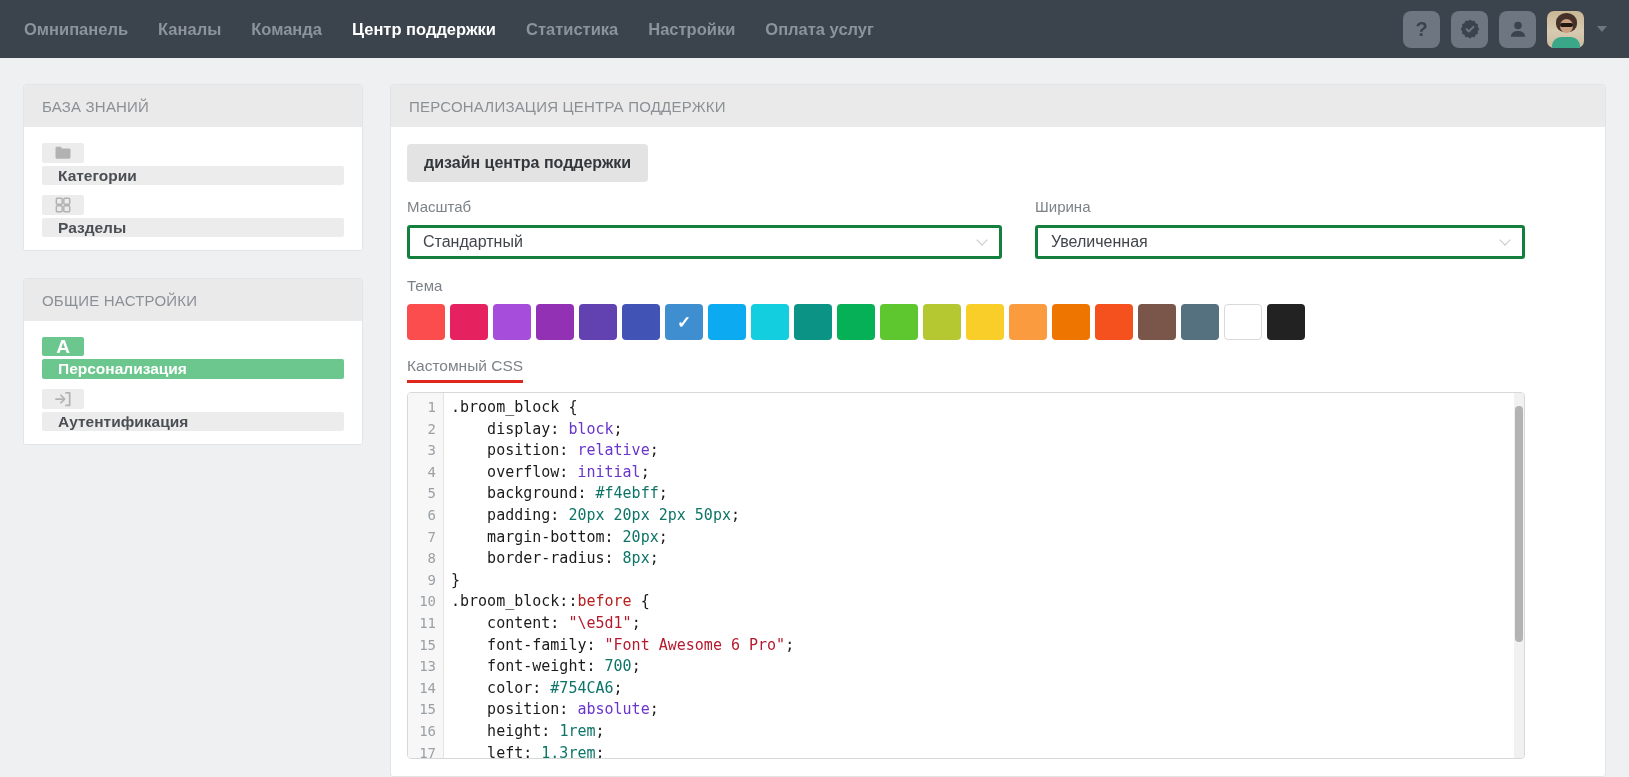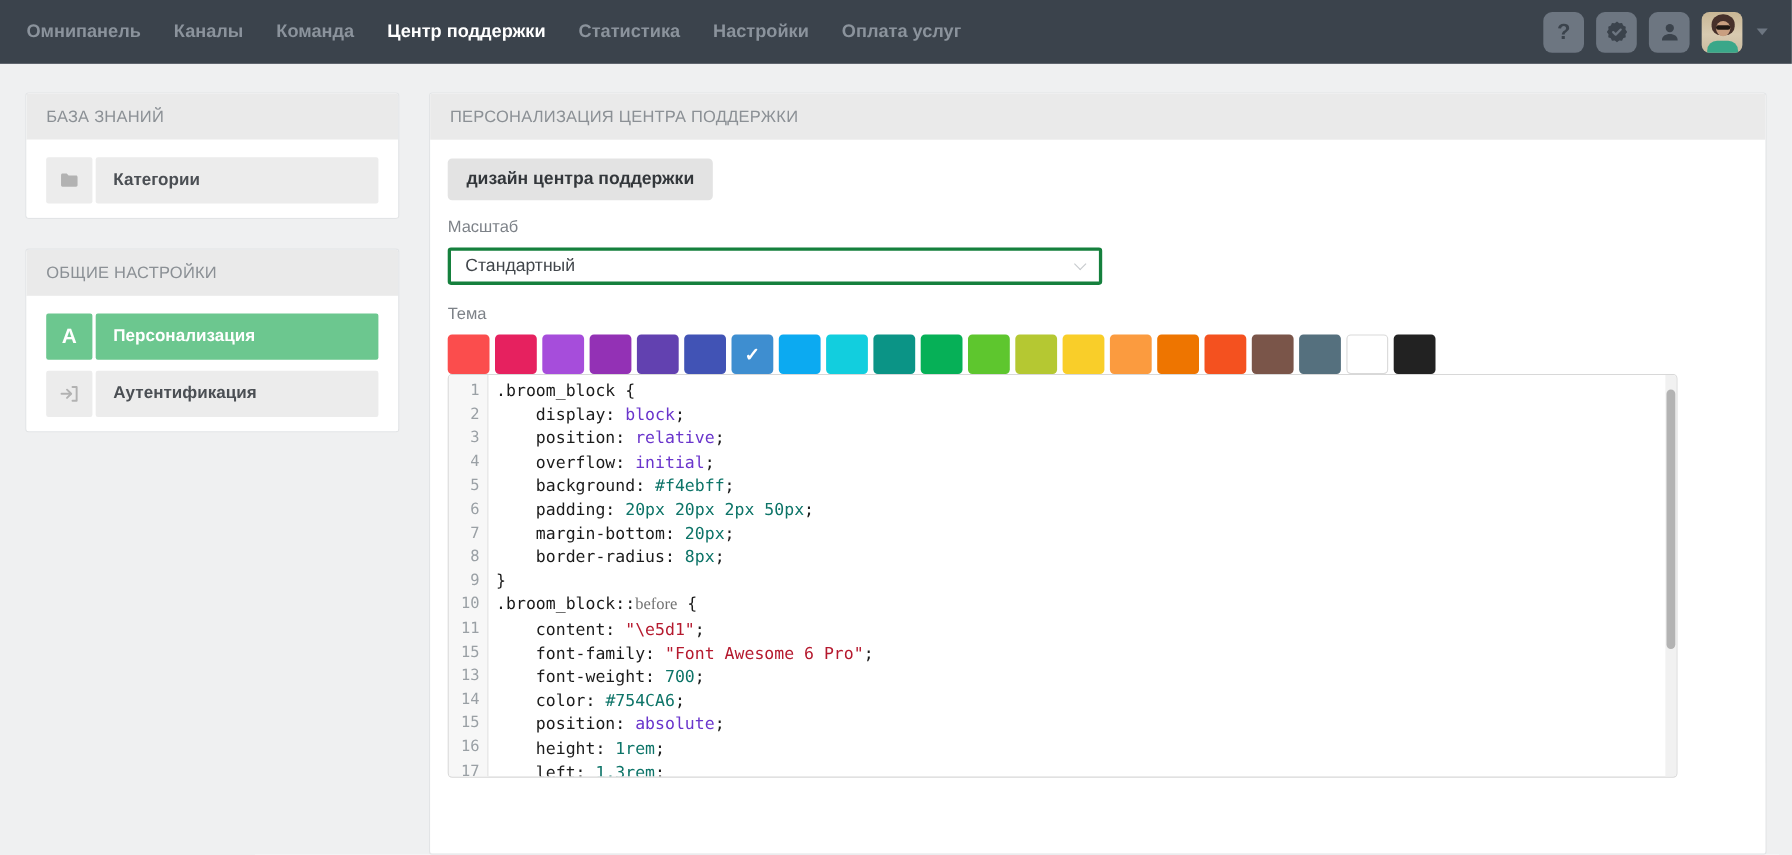--- a/index.html
+++ b/index.html
@@ -28,21 +28,21 @@
   .caret-down { width:0; height:0; border-left:5px solid transparent; border-right:5px solid transparent;
                 border-top:6px solid #6d7681; margin-left:2px; cursor:pointer; }
   
   .content { display:flex; padding:26px 23px 0; gap:27px; height:719px; }
   .sidebar { width:340px; flex:none; }
   .panel { background:#fff; border:1px solid #e2e4e6; border-radius:3px; overflow:hidden; }
   .section { margin-bottom:27px; }
   .strip { background:#eaeaea; height:42px; display:flex; align-items:center; padding:0 18px;
            color:#8b9095; font-size:15px; letter-spacing:.2px; }
   .section-body { padding:16px 18px 13px; background:#fff; }
-  .side-item { display:flex; gap:3px; height:42px; margin-bottom:10px; cursor:pointer; }
+  .side-item { display:flex; gap:3px; height:42px; margin-bottom:10px; cursor:pointer;flex-direction:column; }
   .side-item:last-child { margin-bottom:0; }
   .side-icon { width:42px; flex:none; background:#ececec; border-radius:2px;
                display:flex; align-items:center; justify-content:center; }
   .side-label { flex:1; background:#ececec; border-radius:2px; display:flex; align-items:center;
                 padding:0 16px; font-weight:700; font-size:15.5px; color:#4b4f54; }
   .side-item.active .side-icon, .side-item.active .side-label { background:#6cc78f; color:#fff; }
   .letterA { font-size:19px; font-weight:700; color:#fff; line-height:1; }
   
   .main-panel { flex:1; display:flex; flex-direction:column; }
   .panel-body { padding:17px 80px 0 16px; flex:1; }
@@ -70,21 +70,21 @@
   .editor { position:relative; border:1px solid #d8d8d8; border-radius:4px; height:367px;
             overflow:hidden; display:flex; background:#fff; }
   .gutter { width:36px; flex:none; background:#f7f7f7; border-right:1px solid #e3e3e3; padding-top:4px; }
   .gutter .ln { display:block; height:21.6px; line-height:21.6px; text-align:right; padding-right:7px;
                 color:#9aa0a5; font-family:"DejaVu Sans Mono", monospace; font-size:14px; }
   .code { flex:1; padding:4px 0 0 7px; font-family:"DejaVu Sans Mono", monospace; font-size:15px;
           line-height:21.6px; color:#1b1b1b; white-space:pre; overflow:hidden; cursor:text; }
   .code .kw { color:#6a35cc; }
   .code .num { color:#0d7468; }
   .code .str { color:#b5192e; }
-  .code .pseudo { color:#737373;font-family:Liberation Serif, serif; }
+  .code .pseudo { color:#b91c1c; }
   .scrollbar { position:absolute; right:0; top:0; bottom:0; width:10px; background:#f1f1f1;
                border-radius:0 3px 3px 0; cursor:pointer; }
   .thumb { position:absolute; top:13px; left:1px; width:8px; height:236px; background:#b3b3b3; border-radius:4px; }
 </style>
 </head>
 <body>
 
 <nav class="navbar">
   <div class="nav-menu">
       <div class="nav-item">Омнипанель</div>
@@ -132,20 +132,31 @@
         <div class="strip">БАЗА ЗНАНИЙ</div>
         <div class="section-body">
           <div class="side-item">
             <div class="side-icon">
               <svg width="20" height="20" viewBox="0 0 24 24">
                 <path fill="#b2b2b2" d="M3 6.2c0-.9.7-1.6 1.6-1.6h4.6l2 2h8.2c.9 0 1.6.7 1.6 1.6v9c0 .9-.7 1.6-1.6 1.6H4.6c-.9 0-1.6-.7-1.6-1.6z"></path>
               </svg>
             </div>
             <div class="side-label">Категории</div>
           </div>
+          <div class="side-item">
+            <div class="side-icon">
+              <svg width="20" height="20" viewBox="0 0 24 24" fill="none" stroke="#b2b2b2" stroke-width="1.8">
+                <rect x="4" y="4" width="7" height="7" rx="1"></rect>
+                <rect x="13" y="4" width="7" height="7" rx="1"></rect>
+                <rect x="4" y="13" width="7" height="7" rx="1"></rect>
+                <rect x="13" y="13" width="7" height="7" rx="1"></rect>
+              </svg>
+            </div>
+            <div class="side-label">Разделы</div>
+          </div>
         </div>
       </div>
       <div class="panel section">
         <div class="strip">ОБЩИЕ НАСТРОЙКИ</div>
         <div class="section-body">
           <div class="side-item active">
             <div class="side-icon">
               <span class="letterA">A</span>
             </div>
             <div class="side-label">Персонализация</div>
@@ -168,20 +179,27 @@
     <div class="strip">ПЕРСОНАЛИЗАЦИЯ ЦЕНТРА ПОДДЕРЖКИ</div>
     <div class="panel-body">
 
       <button class="design-tab">дизайн центра поддержки</button>
 
       <div class="form-grid">
         <div class="col-left">
           <div class="field-label">Масштаб</div>
           <div class="select">
             <span>Стандартный</span>
+            <span class="chev"></span>
+          </div>
+        </div>
+        <div class="col-right">
+          <div class="field-label">Ширина</div>
+          <div class="select">
+            <span>Увеличенная</span>
             <span class="chev"></span>
           </div>
         </div>
       </div>
 
       <div class="field-label theme-label">Тема</div>
       <div class="swatches">
           <div class="swatch" style="background: rgb(251, 77, 77);"></div>
           <div class="swatch" style="background: rgb(230, 33, 95);"></div>
           <div class="swatch" style="background: rgb(166, 77, 219);"></div>
@@ -200,20 +218,23 @@
           <div class="swatch" style="background: rgb(249, 206, 41);"></div>
           <div class="swatch" style="background: rgb(251, 155, 63);"></div>
           <div class="swatch" style="background: rgb(238, 117, 0);"></div>
           <div class="swatch" style="background: rgb(244, 81, 31);"></div>
           <div class="swatch" style="background: rgb(122, 85, 73);"></div>
           <div class="swatch" style="background: rgb(85, 112, 126);"></div>
           <div class="swatch white-swatch" style="background: rgb(255, 255, 255);"></div>
           <div class="swatch" style="background: rgb(34, 34, 34);"></div>
         </div>
 
+      <div class="css-label">
+        <span>Кастомный CSS</span>
+      </div>
 
       <div class="editor">
         <div class="gutter">
             <span class="ln">1</span>
             <span class="ln">2</span>
             <span class="ln">3</span>
             <span class="ln">4</span>
             <span class="ln">5</span>
             <span class="ln">6</span>
             <span class="ln">7</span>

